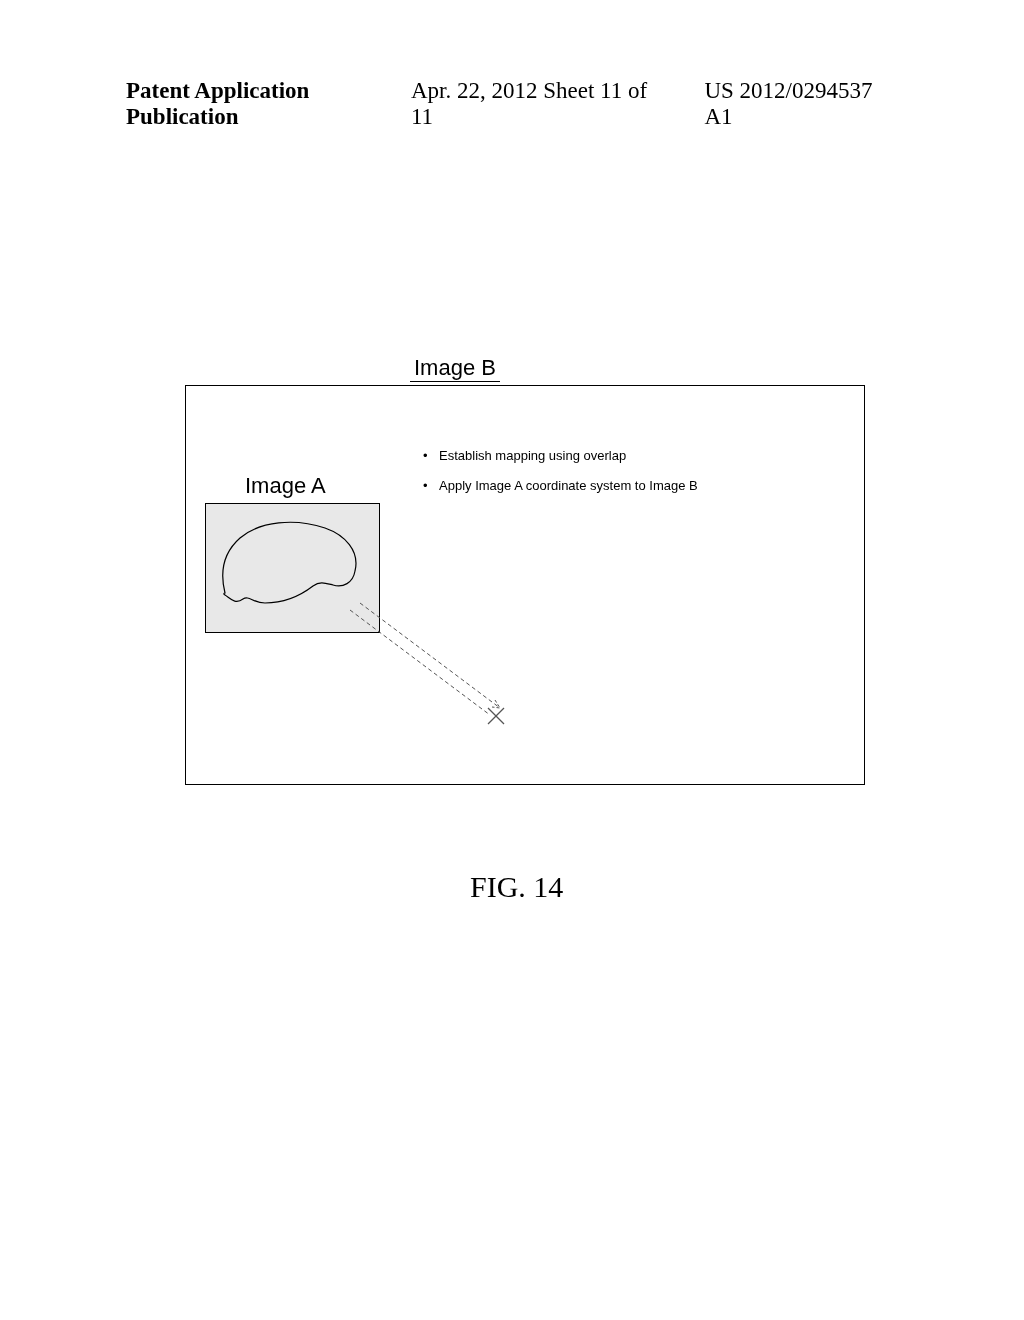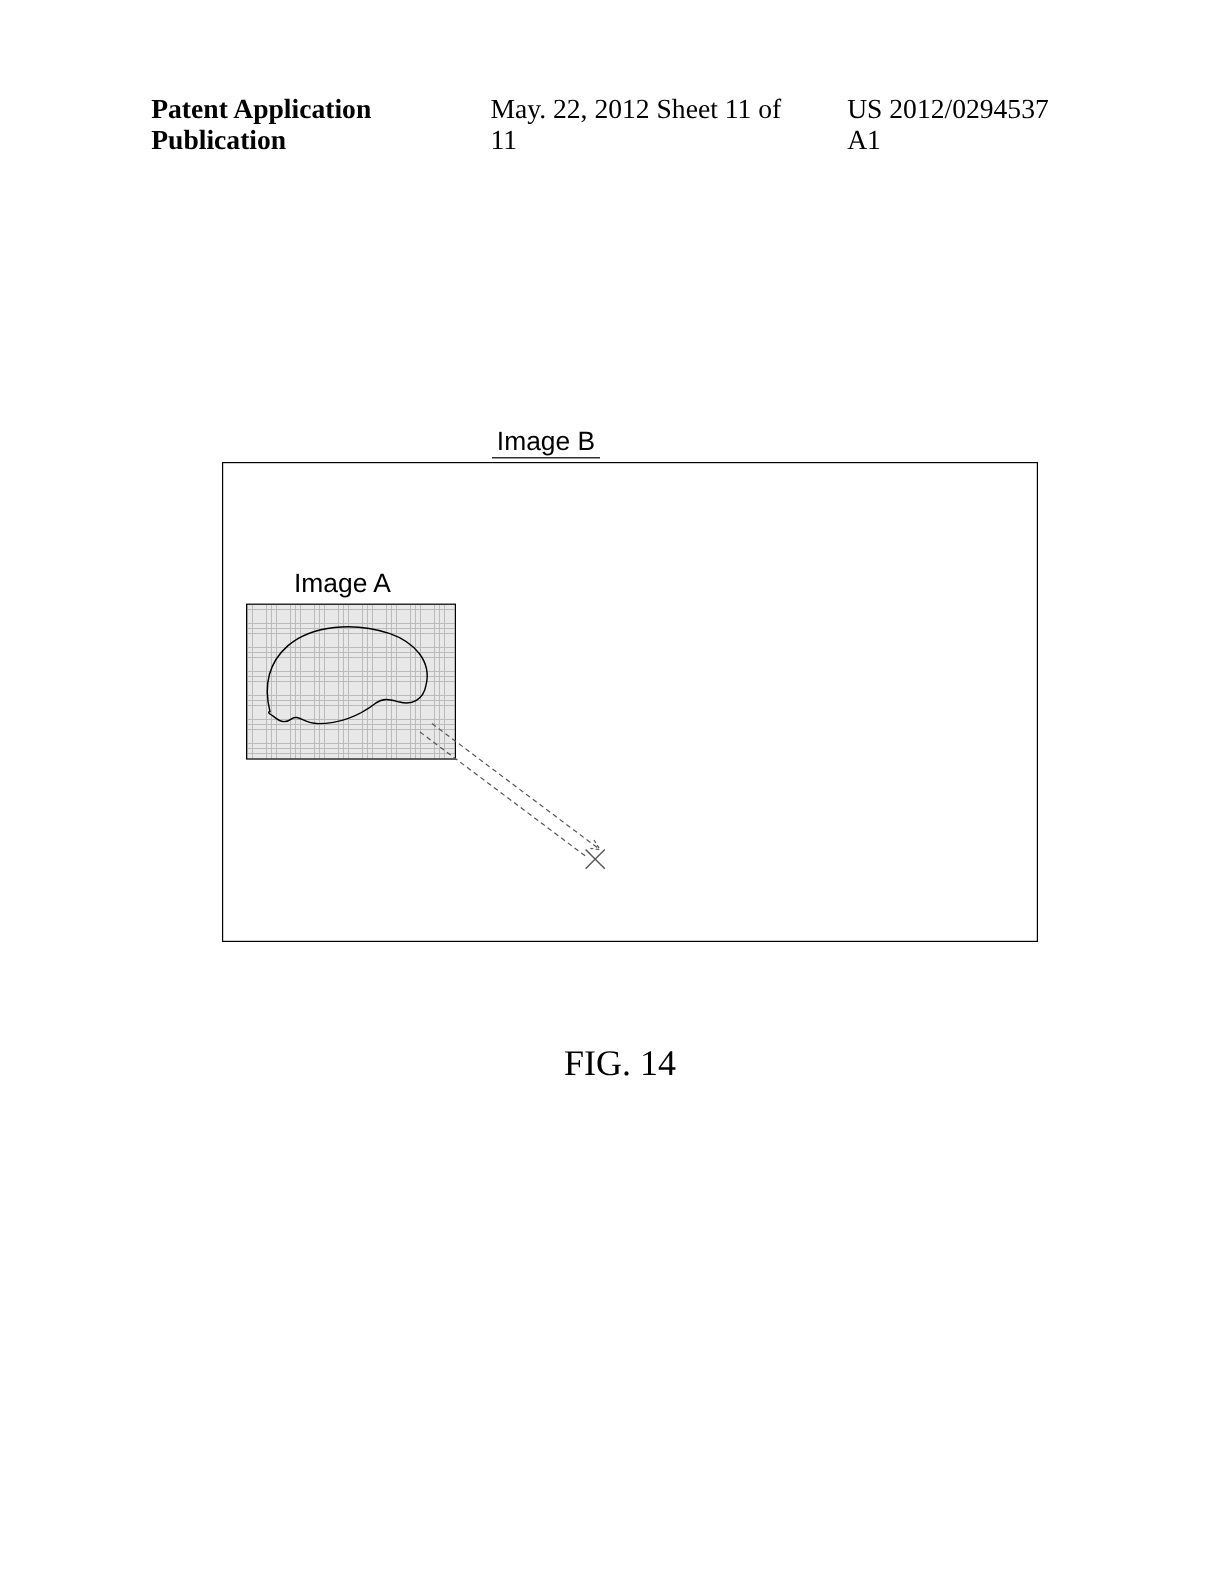--- a/index.html
+++ b/index.html
@@ -123,21 +123,21 @@
       left: 470px;
       font-size: 30px;
       font-family: Liberation Serif, serif;
     }
   </style>
 </head>
 <body>
 
 <div class="header">
   <span class="header-left">Patent Application Publication</span>
-  <span class="header-center">May. 22, 2012  Sheet 11 of 11</span>
+  <span class="header-center">Apr. 22, 2012  Sheet 11 of 11</span>
   <span class="header-right">US 2012/0294537 A1</span>
 </div>
 
 <div class="diagram-container">
   <div class="image-b-label">Image B</div>
   <div class="image-b-box"></div>
   <div class="image-a-label">Image A</div>
   <div class="image-a-box"></div>
 
   <svg class="blob-svg" viewBox="0 0 175 130">
@@ -158,17 +158,19 @@
     <line x1="20" y1="3" x2="160" y2="108" stroke="#555" stroke-width="1" stroke-dasharray="4,3"></line>
 
     <line x1="148" y1="108" x2="164" y2="124" stroke="#555" stroke-width="1.2"></line>
     <line x1="164" y1="108" x2="148" y2="124" stroke="#555" stroke-width="1.2"></line>
 
     <path d="M 155 100 L 160 108 L 152 107" fill="none" stroke="#555" stroke-width="1" stroke-dasharray="3,2"></path>
   </svg>
 
   <div class="bullets">
     <ul>
+      <li>Establish mapping using overlap</li>
+      <li>Apply Image A coordinate system to Image B</li>
     </ul>
   </div>
 </div>
 
 <div class="figure-caption">FIG. 14</div>
 
 </body></html>

